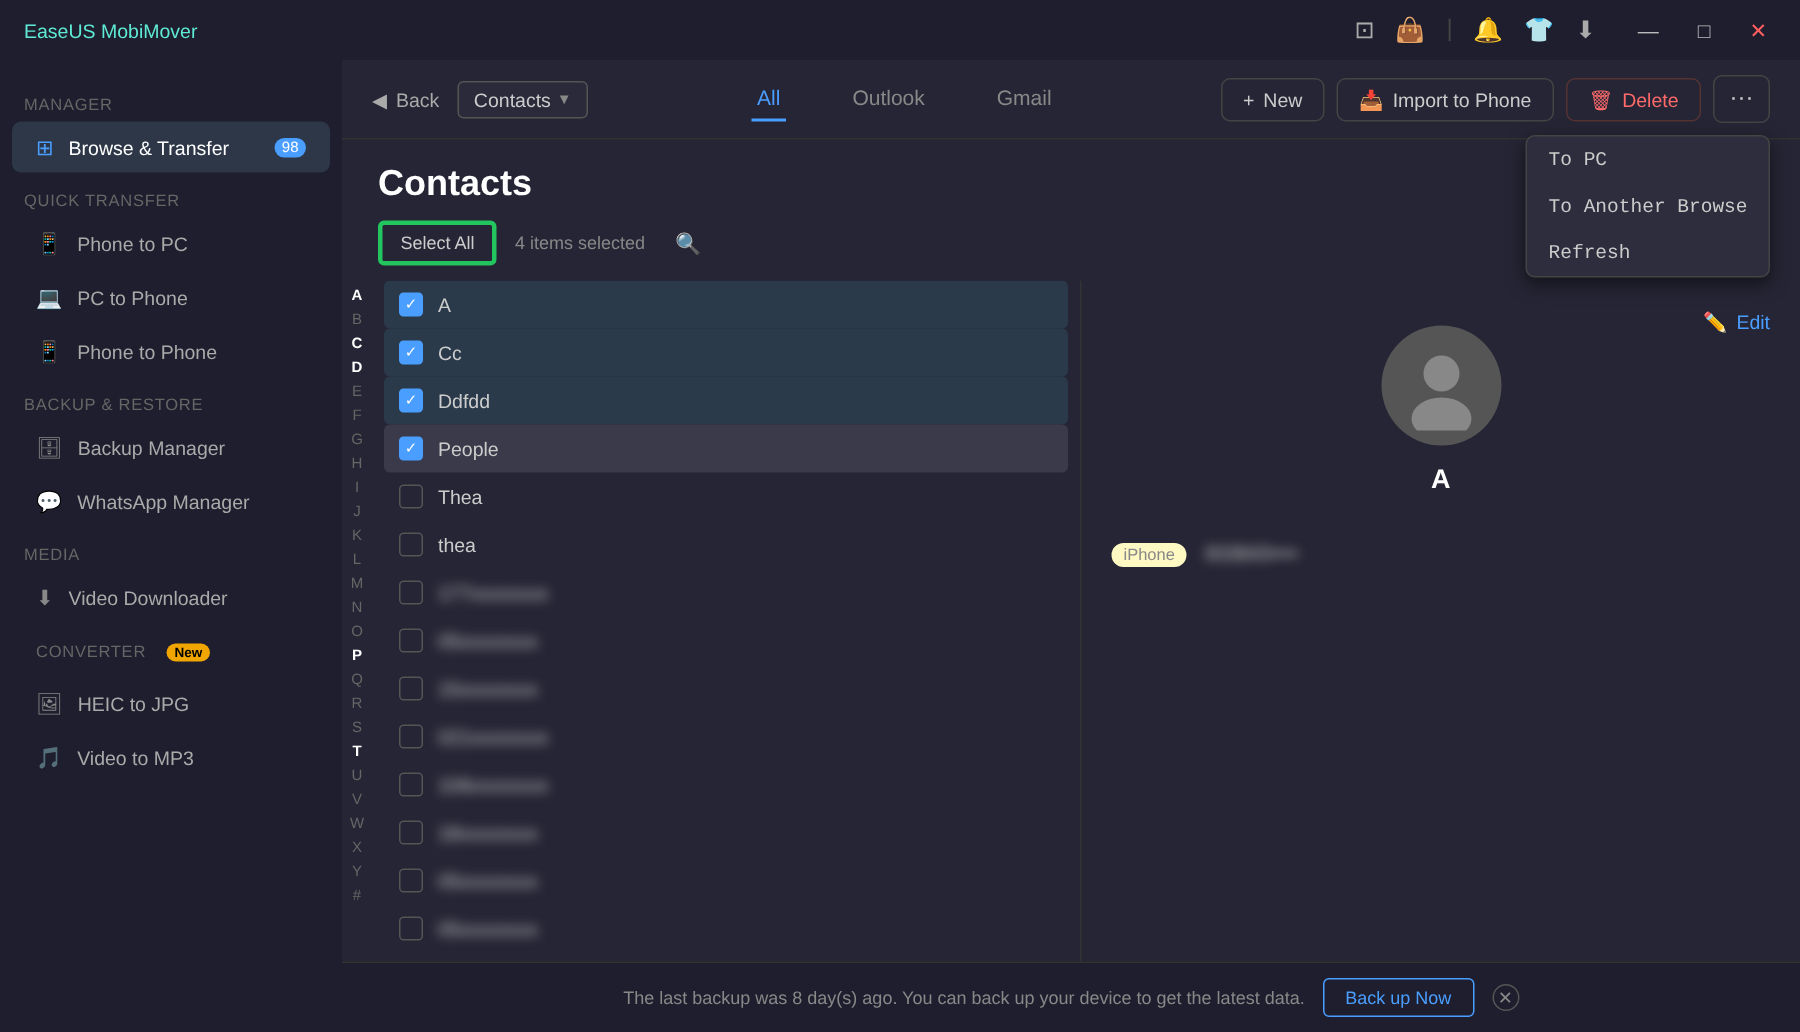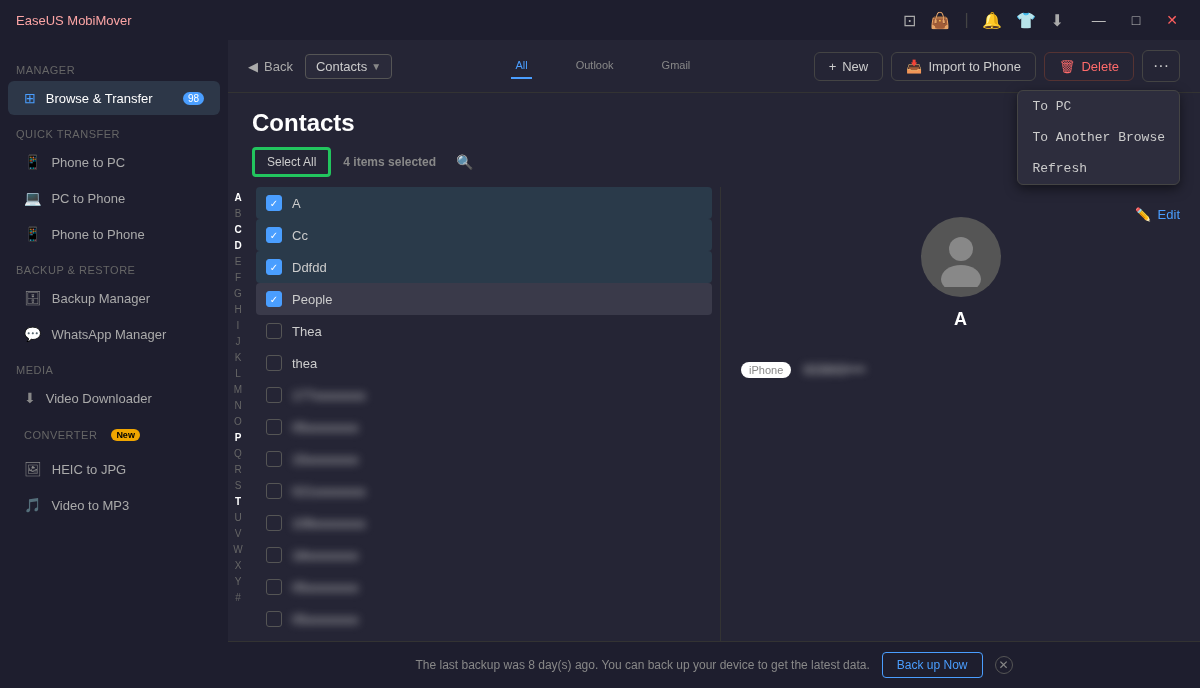--- a/index.html
+++ b/index.html
@@ -18,21 +18,21 @@
       display: flex;
       align-items: center;
       justify-content: space-between;
       background: #1e1e2e;
       padding: 0 16px;
       height: 40px;
       min-height: 40px;
     }
     .title-bar-left {
       font-size: 13px;
-      color: #fca5a5;
+      color: #5eead4;
       font-weight: 500;
     }
     .title-bar-icons {
       display: flex;
       gap: 14px;
       align-items: center;
     }
     .title-bar-icon {
       color: #aaa;
       font-size: 16px;
@@ -147,21 +147,21 @@
     
     .tab-bar {
       display: flex;
       align-items: center;
       justify-content: center;
       gap: 40px;
       flex: 1;
     }
     .tab-item {
       color: #888;
-      font-size: 11px;
+      font-size: 14px;
       cursor: pointer;
       padding: 6px 4px;
       border-bottom: 2px solid transparent;
     }
     .tab-item.active {
       color: #4a9eff;
       border-bottom: 2px solid #4a9eff;
     }
 
     
@@ -248,21 +248,20 @@
       border: 3px solid #22c55e;
       border-radius: 4px;
       background: transparent;
       color: #ccc;
       font-size: 12px;
       cursor: pointer;
     }
     .selected-count {
       font-size: 12px;
       color: #888;
-      font-weight: bold;
     }
     .search-icon-btn {
       padding: 5px 8px;
       border: none;
       background: transparent;
       color: #888;
       cursor: pointer;
       font-size: 14px;
     }
 
@@ -379,21 +378,21 @@
       cursor: pointer;
       background: transparent;
       border: none;
     }
     .detail-field-value {
       font-size: 13px;
       color: #ccc;
     }
     .detail-badge {
       display: inline-block;
-      background: #ffffff;
+      background: #fef9c3;
       color: #888;
       font-size: 11px;
       padding: 2px 8px;
       border-radius: 10px;
       margin-right: 8px;
     }
 
     
     .bottom-notification {
       display: flex;

